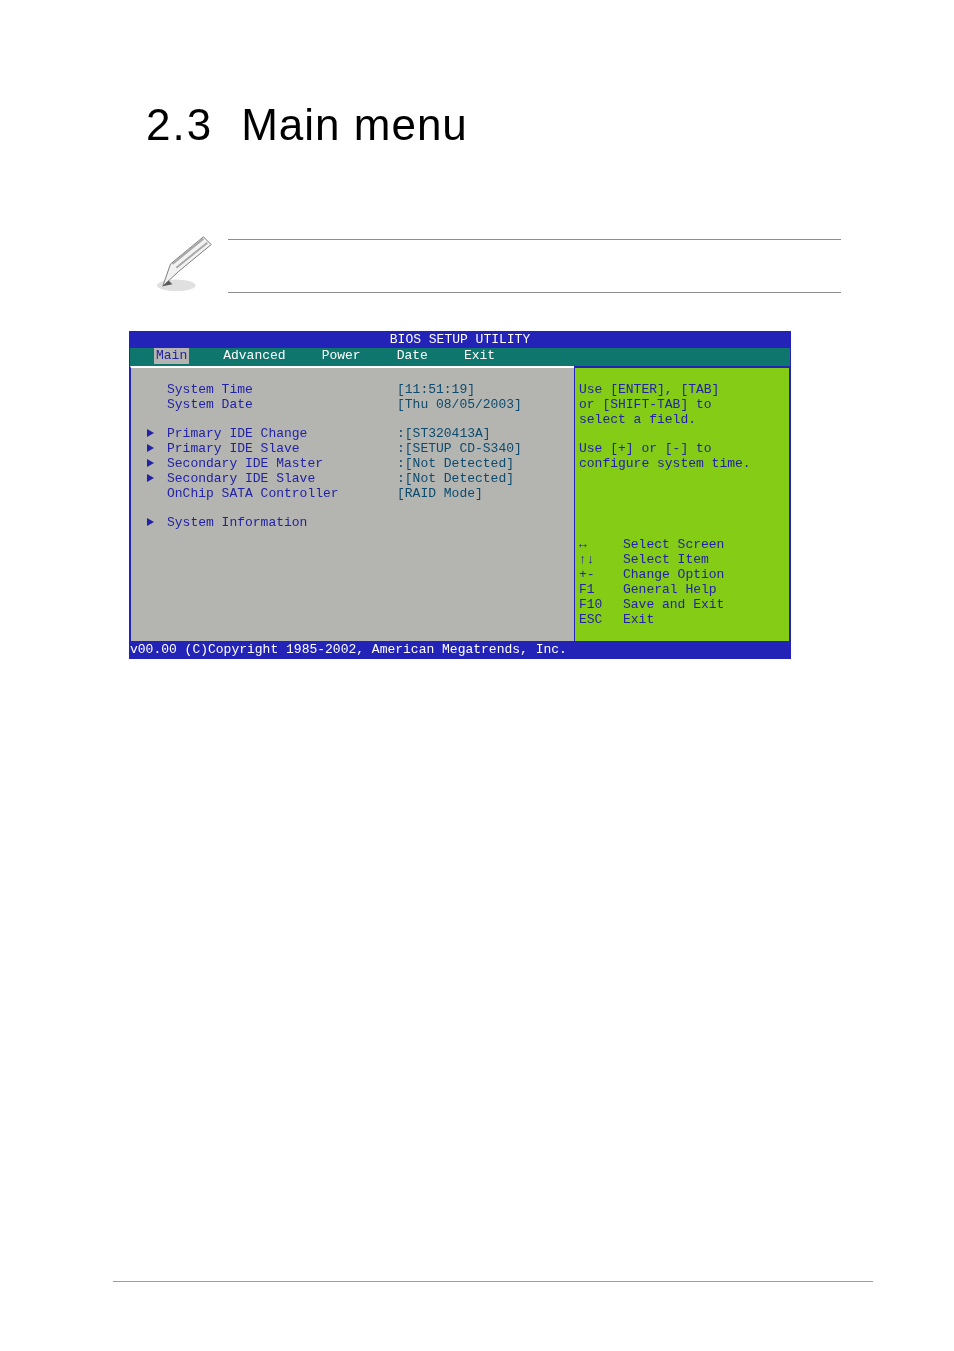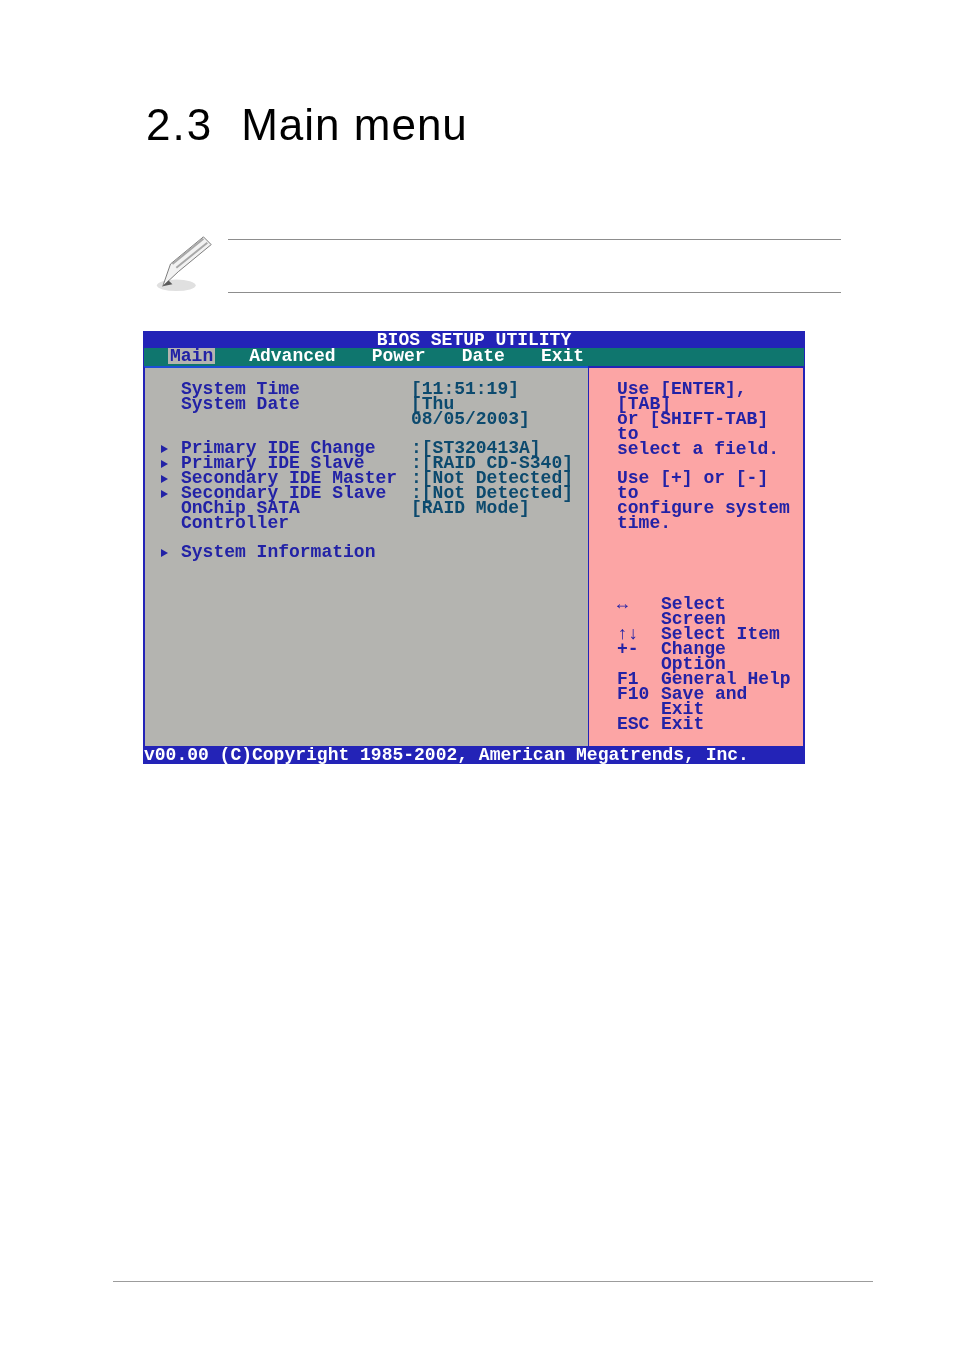--- a/index.html
+++ b/index.html
@@ -49,28 +49,28 @@
   .hrules .line {
     width: 100%;
     height: 1px;
     background: #8d8d8d;
   }
   .hrules .gap { height: 52px; }
 
   
   .bios {
     position: absolute;
-    left: 126px;
+    left: 112px;
     top: 331px;
     width: 660px;
     background: #2323b7;
     color: #ffffff;
     font-family: "Courier New", monospace;
-    font-size: 18px;
-    font-weight: bold;
+    font-size: 13px;
+    font-weight: normal;
     border: 1px solid #2323b7;
   }
   .bios-title {
     background: #2323b7;
     color: #ffffff;
     text-align: center;
     padding: 0;
     line-height: 16px;
   }
   .bios-menu {
@@ -92,35 +92,35 @@
     margin-left: 0;
   }
   .bios-body {
     display: flex;
     background: #b4b4b0;
   }
   .bios-left {
     flex: 1 1 auto;
     box-sizing: border-box;
     border: 1px solid #2323b7;
-    border-top: 2px solid #1d4ed8;
+    border-top: 2px solid #ffffff;
     border-right: none;
     color: #2222a6;
     background: #b4b4b0;
     padding: 14px 10px 42px 14px;
     min-height: 250px;
   }
   .bios-right {
     flex: 0 0 216px;
     box-sizing: border-box;
     border: 1px solid #2323b7;
     border-top: 2px solid #2323b7;
     color: #2222a6;
-    background: #fca5a5;
-    padding: 14px 10px 14px 28px;
+    background: #84cc16;
+    padding: 14px 10px 14px 4px;
   }
   .bios-row {
     display: flex;
     line-height: 15px;
   }
   .bios-row .arrow {
     width: 22px;
     flex: 0 0 22px;
     color: #2222a6;
   }
@@ -219,21 +219,21 @@
         <div class="bios-group-gap"></div>
 
         <div class="bios-row">
           <span class="arrow on"></span>
           <span class="lbl">Primary IDE Change</span>
           <span class="val">:[ST320413A]</span>
         </div>
         <div class="bios-row">
           <span class="arrow on"></span>
           <span class="lbl">Primary IDE Slave</span>
-          <span class="val">:[RAID CD-S340]</span>
+          <span class="val">:[SETUP CD-S340]</span>
         </div>
         <div class="bios-row">
           <span class="arrow on"></span>
           <span class="lbl">Secondary IDE Master</span>
           <span class="val">:[Not Detected]</span>
         </div>
         <div class="bios-row">
           <span class="arrow on"></span>
           <span class="lbl">Secondary IDE Slave</span>
           <span class="val">:[Not Detected]</span>

